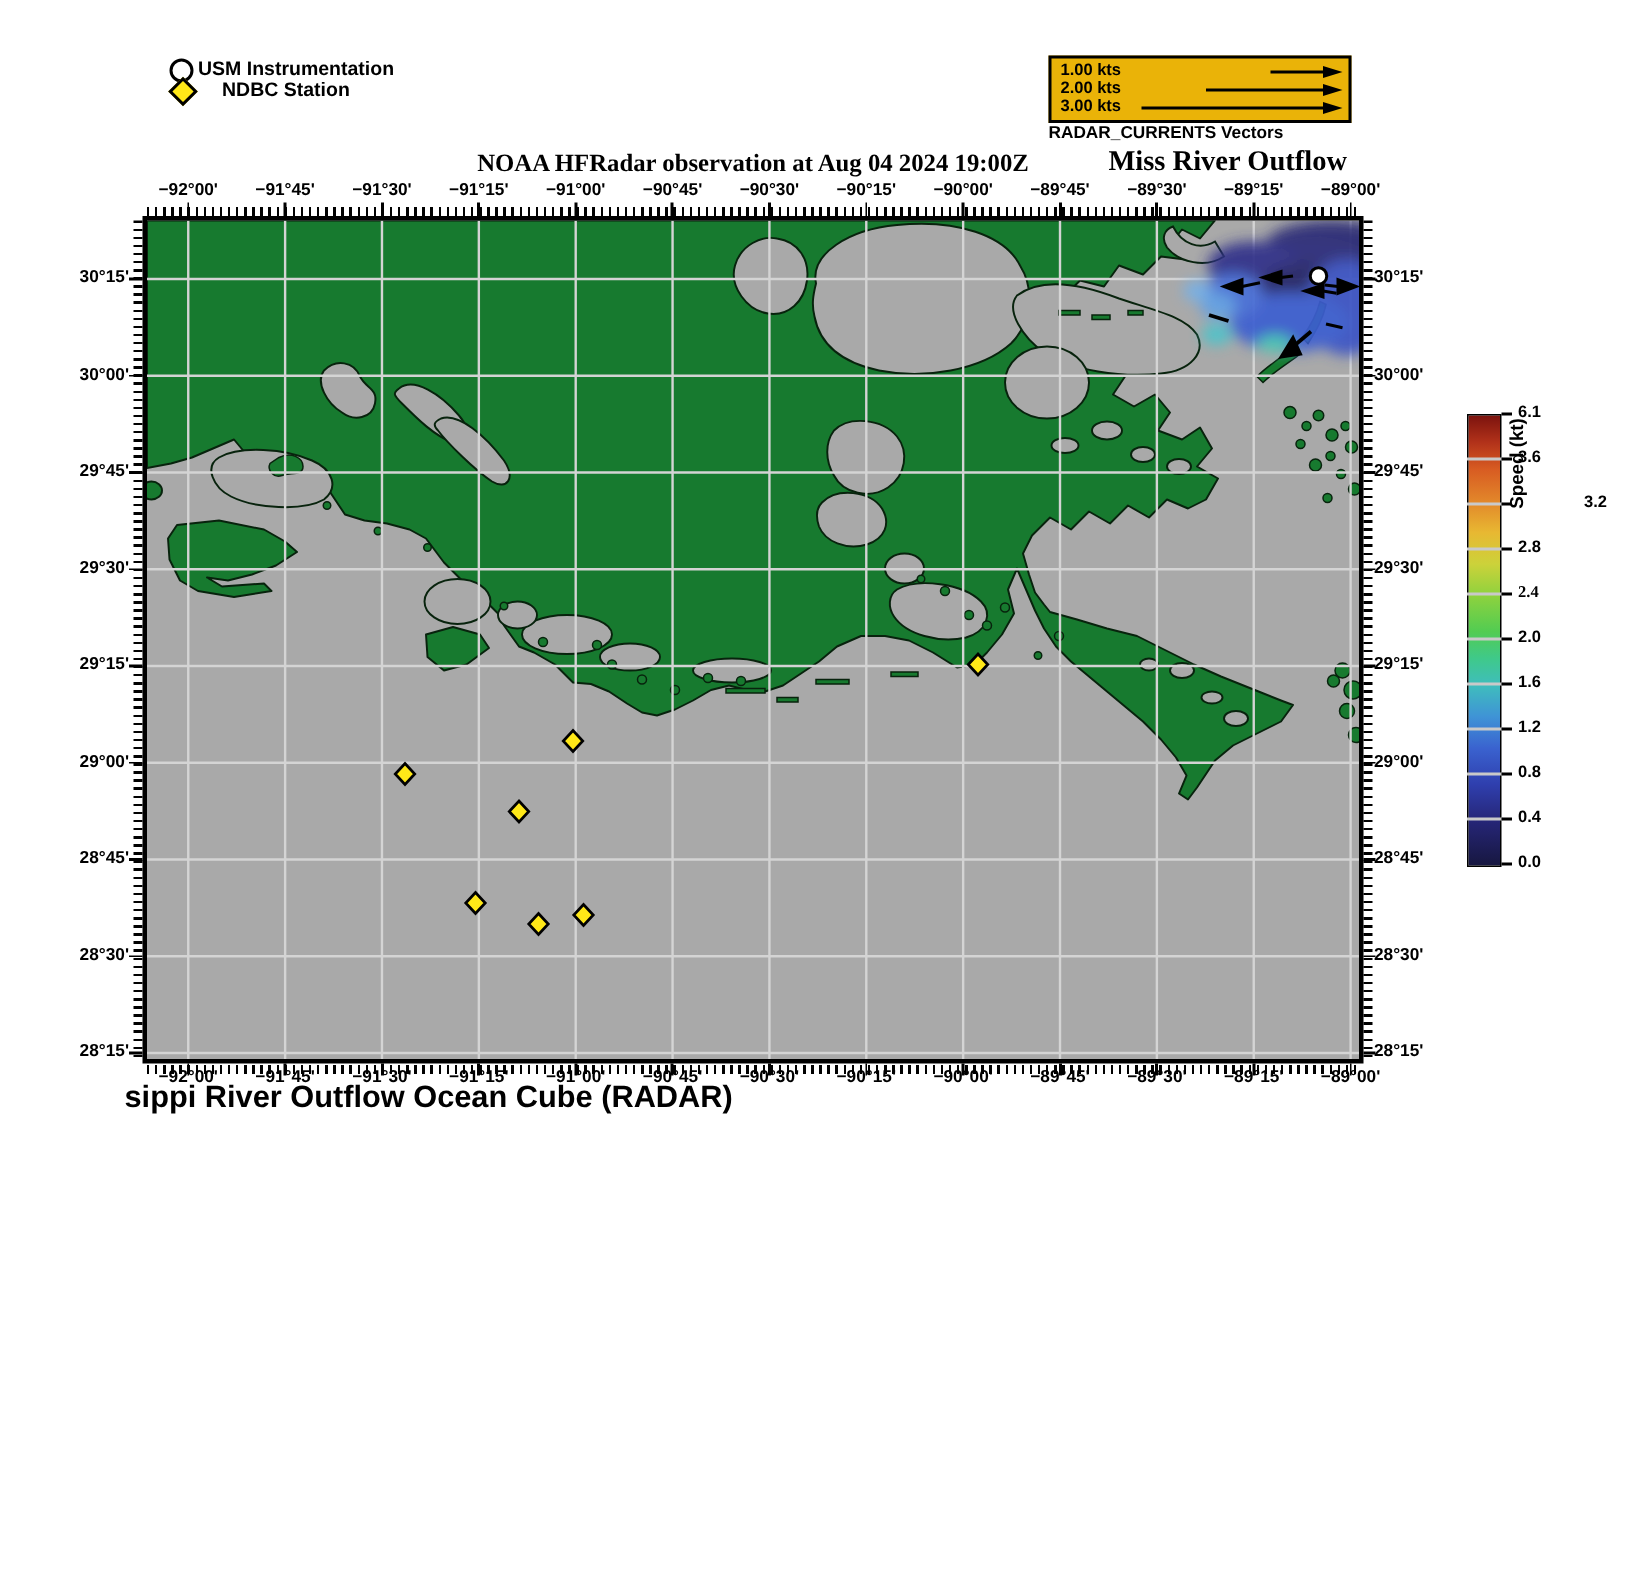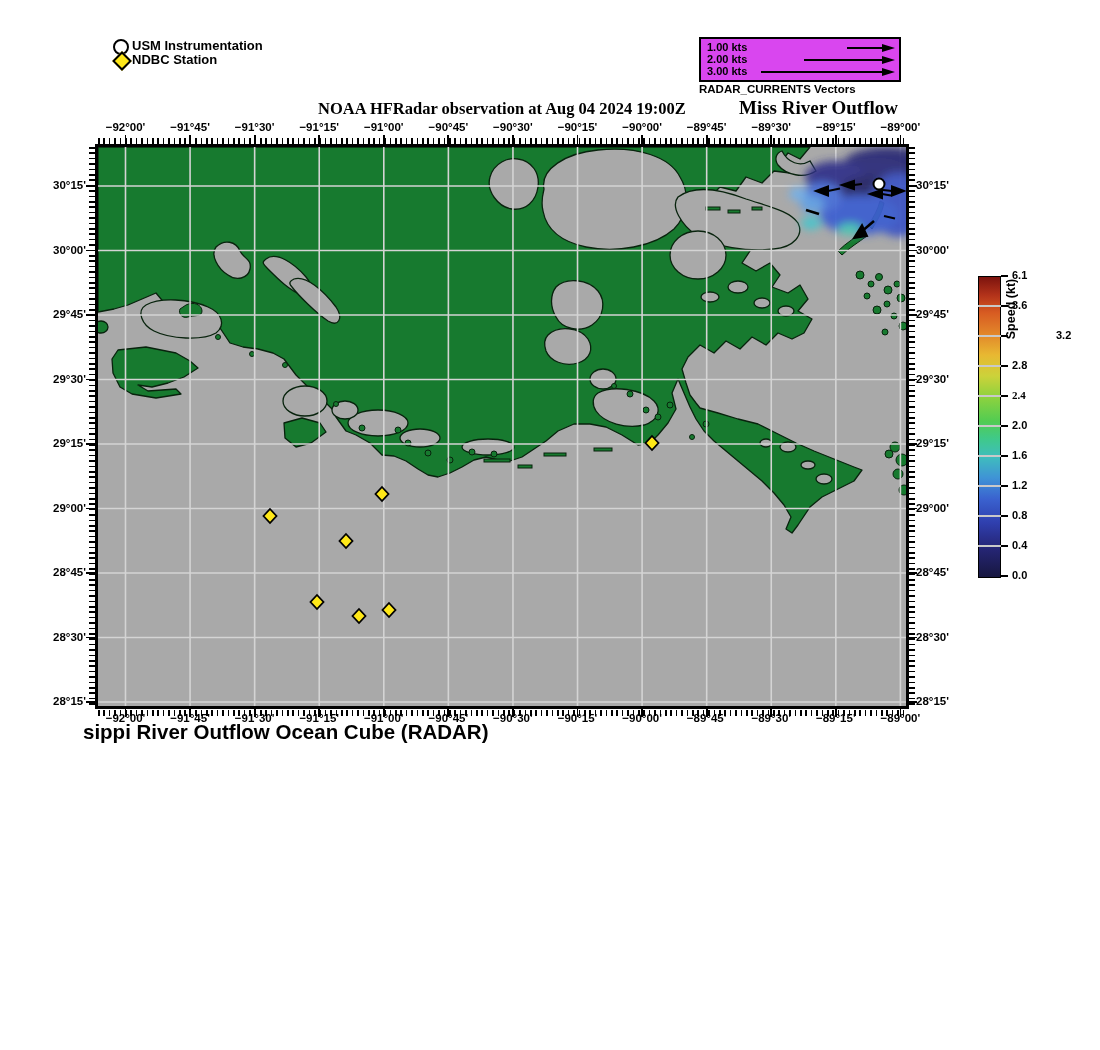--- a/index.html
+++ b/index.html
@@ -6,21 +6,21 @@
   body{
     width:1100px;height:1050px;position:relative;background:#ffffff;
     font-family:"Liberation Sans",sans-serif;overflow:hidden;
   }
   .abs{position:absolute;}
   
   #usm-icon{left:113px;top:39px;width:12px;height:12px;border:2.5px solid #000;border-radius:50%;background:#fff;}
   #ndbc-icon{left:115px;top:54px;width:10px;height:10px;background:#ffe818;border:2px solid #000;transform:rotate(45deg);}
   .leg-label{font-weight:bold;font-size:13px;color:#000;white-space:nowrap;}
   
-  #vecbox{left:699px;top:37px;width:198px;height:41px;border:2px solid #000;background:#d946ef;}
+  #vecbox{left:699px;top:37px;width:198px;height:41px;border:2px solid #000;background:#eab308;}
   .vec-label{position:absolute;left:6px;font-weight:bold;font-size:11px;white-space:nowrap;}
   .vec-line{position:absolute;height:2px;background:#000;}
   .vec-arrow{position:absolute;width:0;height:0;border-left:13px solid #000;border-top:4.5px solid transparent;border-bottom:4.5px solid transparent;}
   #vec-caption{left:699px;top:83px;font-weight:bold;font-size:11.5px;}
   #vec-subtitle{left:700px;top:97px;width:198px;text-align:right;font-family:"Liberation Serif",serif;font-weight:bold;font-size:19px;}
   #plot-title{left:98px;top:99px;width:808px;text-align:center;font-family:"Liberation Serif",serif;font-weight:bold;font-size:16.5px;}
   
   #map{left:98px;top:147px;width:808px;height:559px;outline:3px solid #000;background:#a9a9a9;}
   
   .tickstrip-h{height:6px;width:808px;left:98px;background:repeating-linear-gradient(90deg,#000 0px,#000 1.6px,transparent 1.6px,transparent 5.4px);}
@@ -45,21 +45,21 @@
   .cb-lab{position:absolute;left:1012px;font-weight:600;font-size:11px;}
   #cb-title{left:1018px;top:360px;width:130px;font-weight:bold;font-size:12.5px;transform:rotate(-90deg);transform-origin:left bottom;text-align:center;}
   svg{display:block;}
 </style>
 </head>
 <body>
 
 <div class="abs" id="usm-icon"></div>
 <div class="abs leg-label" style="left:132px;top:38px;">USM Instrumentation</div>
 <div class="abs" id="ndbc-icon"></div>
-<div class="abs leg-label" style="left:132px;top:52px;">NDBC Station</div>
+<div class="abs leg-label" style="left:148px;top:52px;">NDBC Station</div>
 
 <div class="abs" id="vecbox">
     <span class="vec-label" style="top: 2px;">1.00 kts</span>
     <div class="vec-line" style="top: 8px; right: 16px; width: 36px;"></div>
     <div class="vec-arrow" style="top: 4.5px; right: 4px;"></div>
     <span class="vec-label" style="top: 14px;">2.00 kts</span>
     <div class="vec-line" style="top: 20px; right: 16px; width: 79px;"></div>
     <div class="vec-arrow" style="top: 16.5px; right: 4px;"></div>
     <span class="vec-label" style="top: 26px;">3.00 kts</span>
     <div class="vec-line" style="top: 32px; right: 16px; width: 122px;"></div>

